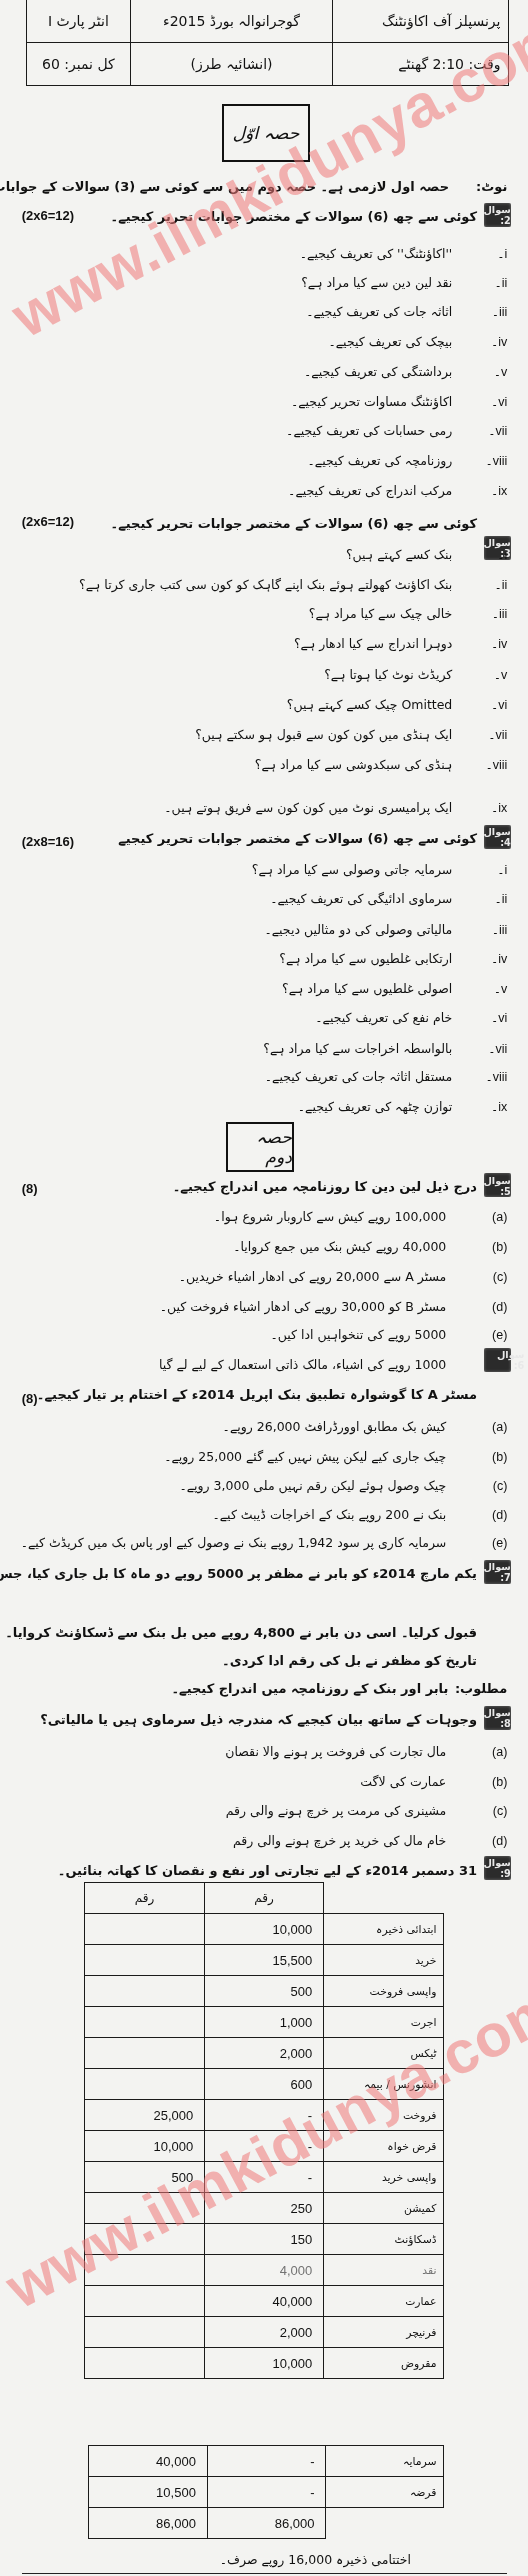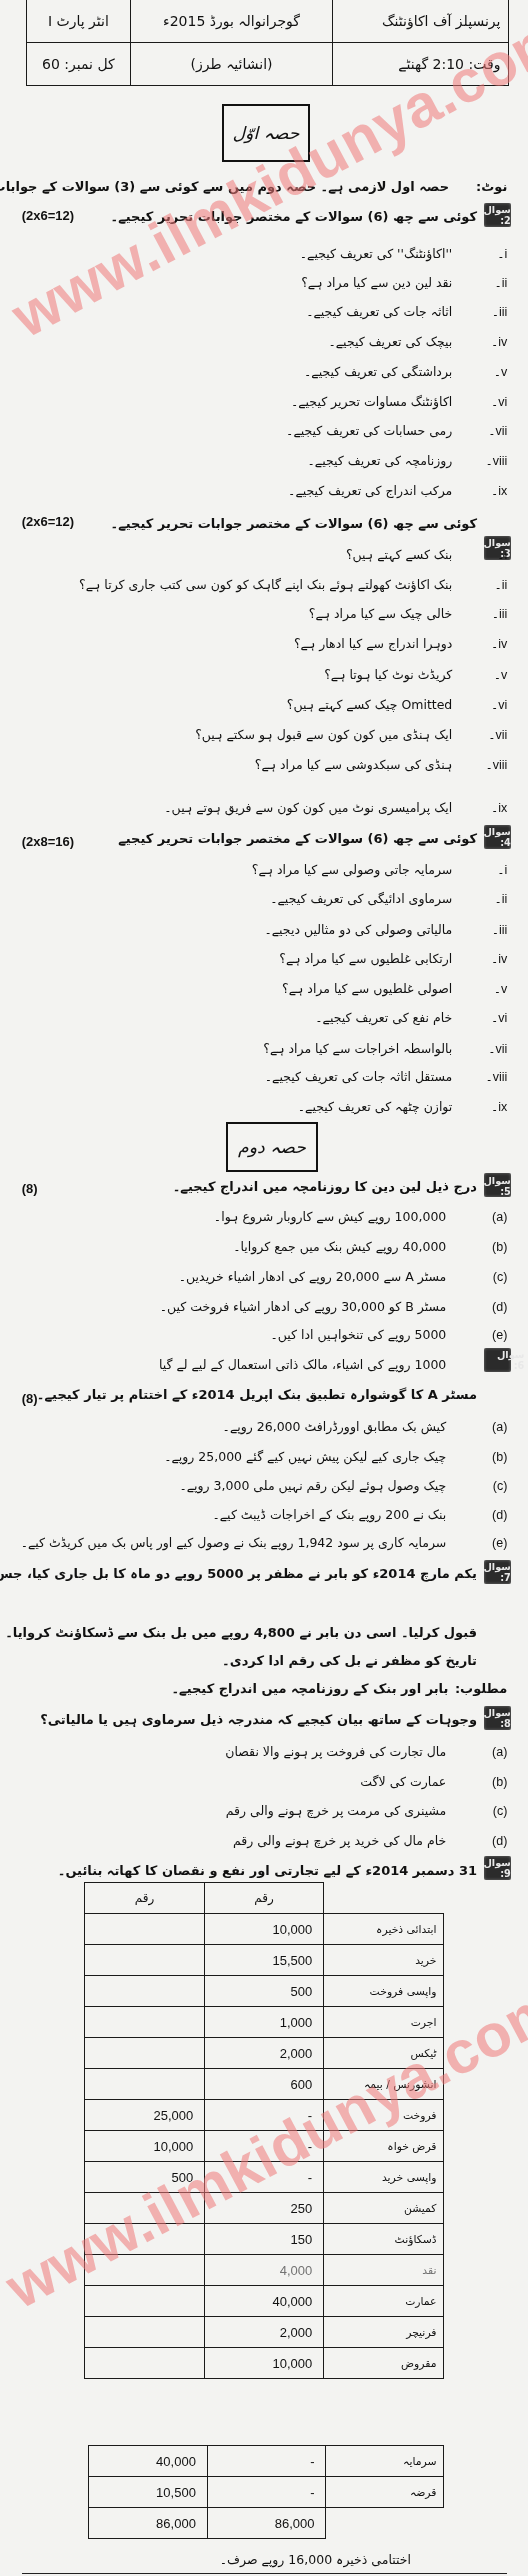--- a/index.html
+++ b/index.html
@@ -220,21 +220,21 @@
     </div>
   <div class="line" style="top:1069px;">
       <span class="numeral">viii۔</span>
       <span class="q-text">مستقل اثاثہ جات کی تعریف کیجیے۔</span>
     </div>
   <div class="line" style="top:1099px;">
       <span class="numeral">ix۔</span>
       <span class="q-text">توازن چٹھہ کی تعریف کیجیے۔</span>
     </div>
 
-  <div class="sec-box" style="left:226px; top:1122px; width:92px; height:50px;">
+  <div class="sec-box" style="left:226px; top:1122px; width:68px; height:50px;">
     <span>حصہ دوم</span>
   </div>
 
   <div class="badge" style="top:1173px;align-items:flex-end;">
       <span>سوال 5:</span>
     </div>
   <div class="q-head" style="top:1179px;">درج ذیل لین دین کا روزنامچہ میں اندراج کیجیے۔</div>
   <div class="marks" style="top:1181px;">(8)</div>
 
   <div class="line" style="top:1209px;">

